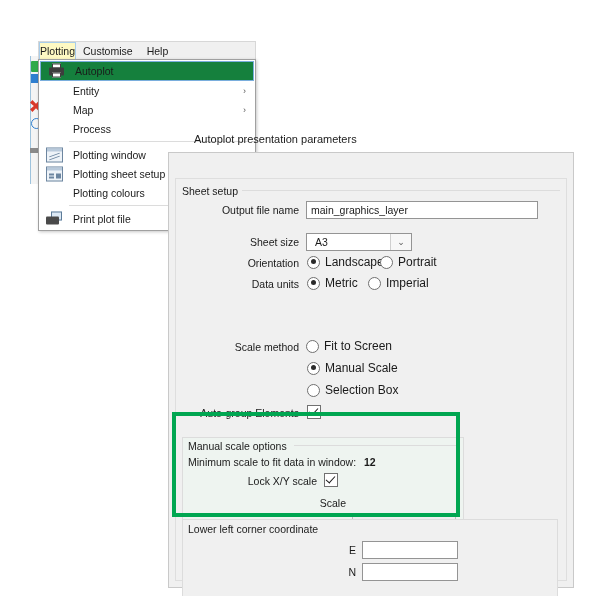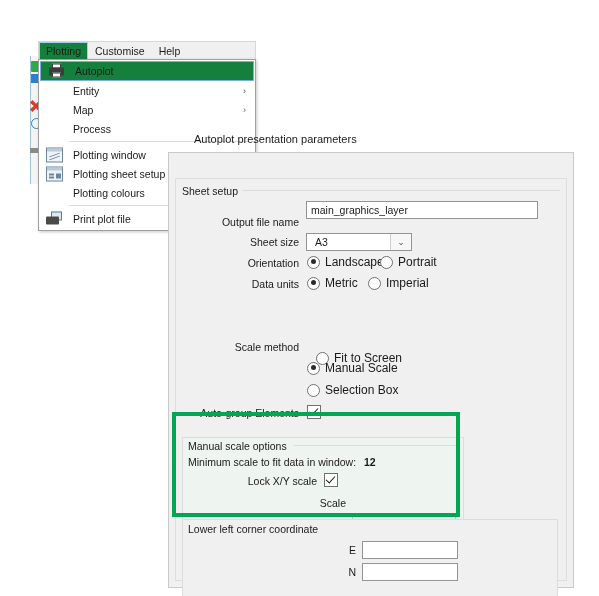--- a/index.html
+++ b/index.html
@@ -26,21 +26,21 @@
   .menubar {
     position:absolute; left:38px; top:41px; width:216px; height:18px;
     background:#f0f0f0; border:1px solid #d7d7d7; border-bottom:none;
     display:flex; align-items:center;
   }
   .menubar-item {
     font-size:10.5px; color:#1a1a1a; padding:2px 7px; line-height:13px;
     white-space:nowrap;
   }
   .menubar-item.active {
-    background:#15803d; border:1px solid #a8cdea; margin:-1px 0; padding:2px 6px;
+    background:#fef9c3; border:1px solid #a8cdea; margin:-1px 0; padding:2px 0;
   }
 
   
   .dropdown {
     position:absolute; left:38px; top:59px; width:216px;
     background:#ffffff; border:1px solid #a0a0a0;
     box-shadow:1px 1px 3px rgba(0,0,0,.22);
     padding:1px 0 2px 0;
   }
   .menu-row {
@@ -253,21 +253,21 @@
   <div class="dlg-caption">Autoplot presentation parameters</div>
 
   <div class="dialog">
 
 
     <div class="panel">
 
       <div class="grp-label" style="left:6px; top:6px;">Sheet setup</div>
       <div class="grp-line" style="left:66px; top:11px; width:318px;"></div>
 
-      <div class="fld-label" style="left:10px; top:25px; width:113px;margin-top:12px;">Output file name</div>
+      <div class="fld-label" style="left:10px; top:25px; width:113px;">Output file name</div>
       <div class="textbox" style="left:130px; top:22px; width:232px;">main_graphics_layer</div>
 
       <div class="fld-label" style="left:10px; top:57px; width:113px;">Sheet size</div>
       <div class="combo" style="left:130px; top:54px; width:106px;">
         <span class="cv">A3</span>
         <span class="carrow">⌄</span>
       </div>
 
       <div class="fld-label" style="left:10px; top:78px; width:113px;">Orientation</div>
       <div class="radio on" style="left:131px; top:76px;">
@@ -283,21 +283,21 @@
       <div class="radio on" style="left:131px; top:97px;">
         <span class="mark"></span>
         <span>Metric</span>
       </div>
       <div class="radio" style="left:192px; top:97px;">
         <span class="mark"></span>
         <span>Imperial</span>
       </div>
 
       <div class="fld-label" style="left:10px; top:162px; width:113px;">Scale method</div>
-      <div class="radio" style="left:140px; top:160px;margin-top:12px;">
+      <div class="radio" style="left:130px; top:160px;">
         <span class="mark"></span>
         <span>Fit to Screen</span>
       </div>
       <div class="radio on" style="left:131px; top:182px;">
         <span class="mark"></span>
         <span>Manual Scale</span>
       </div>
       <div class="radio" style="left:131px; top:204px;">
         <span class="mark"></span>
         <span>Selection Box</span>

